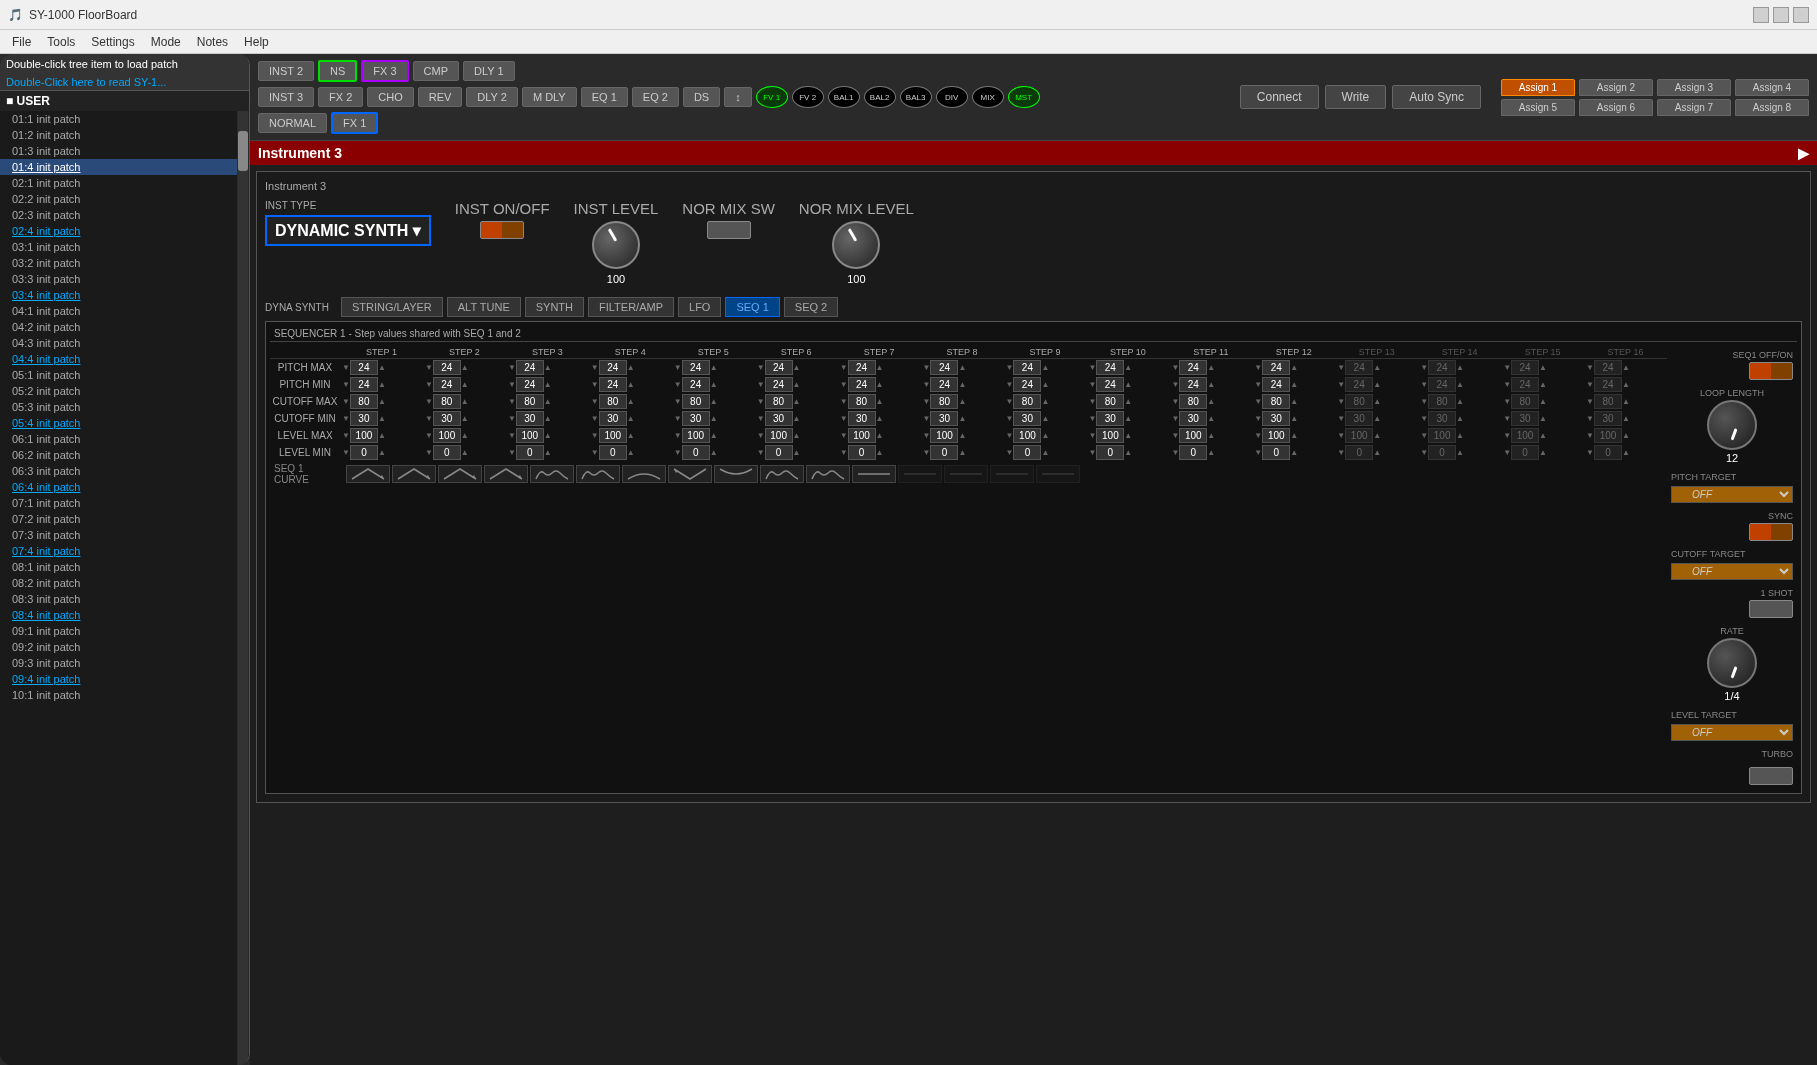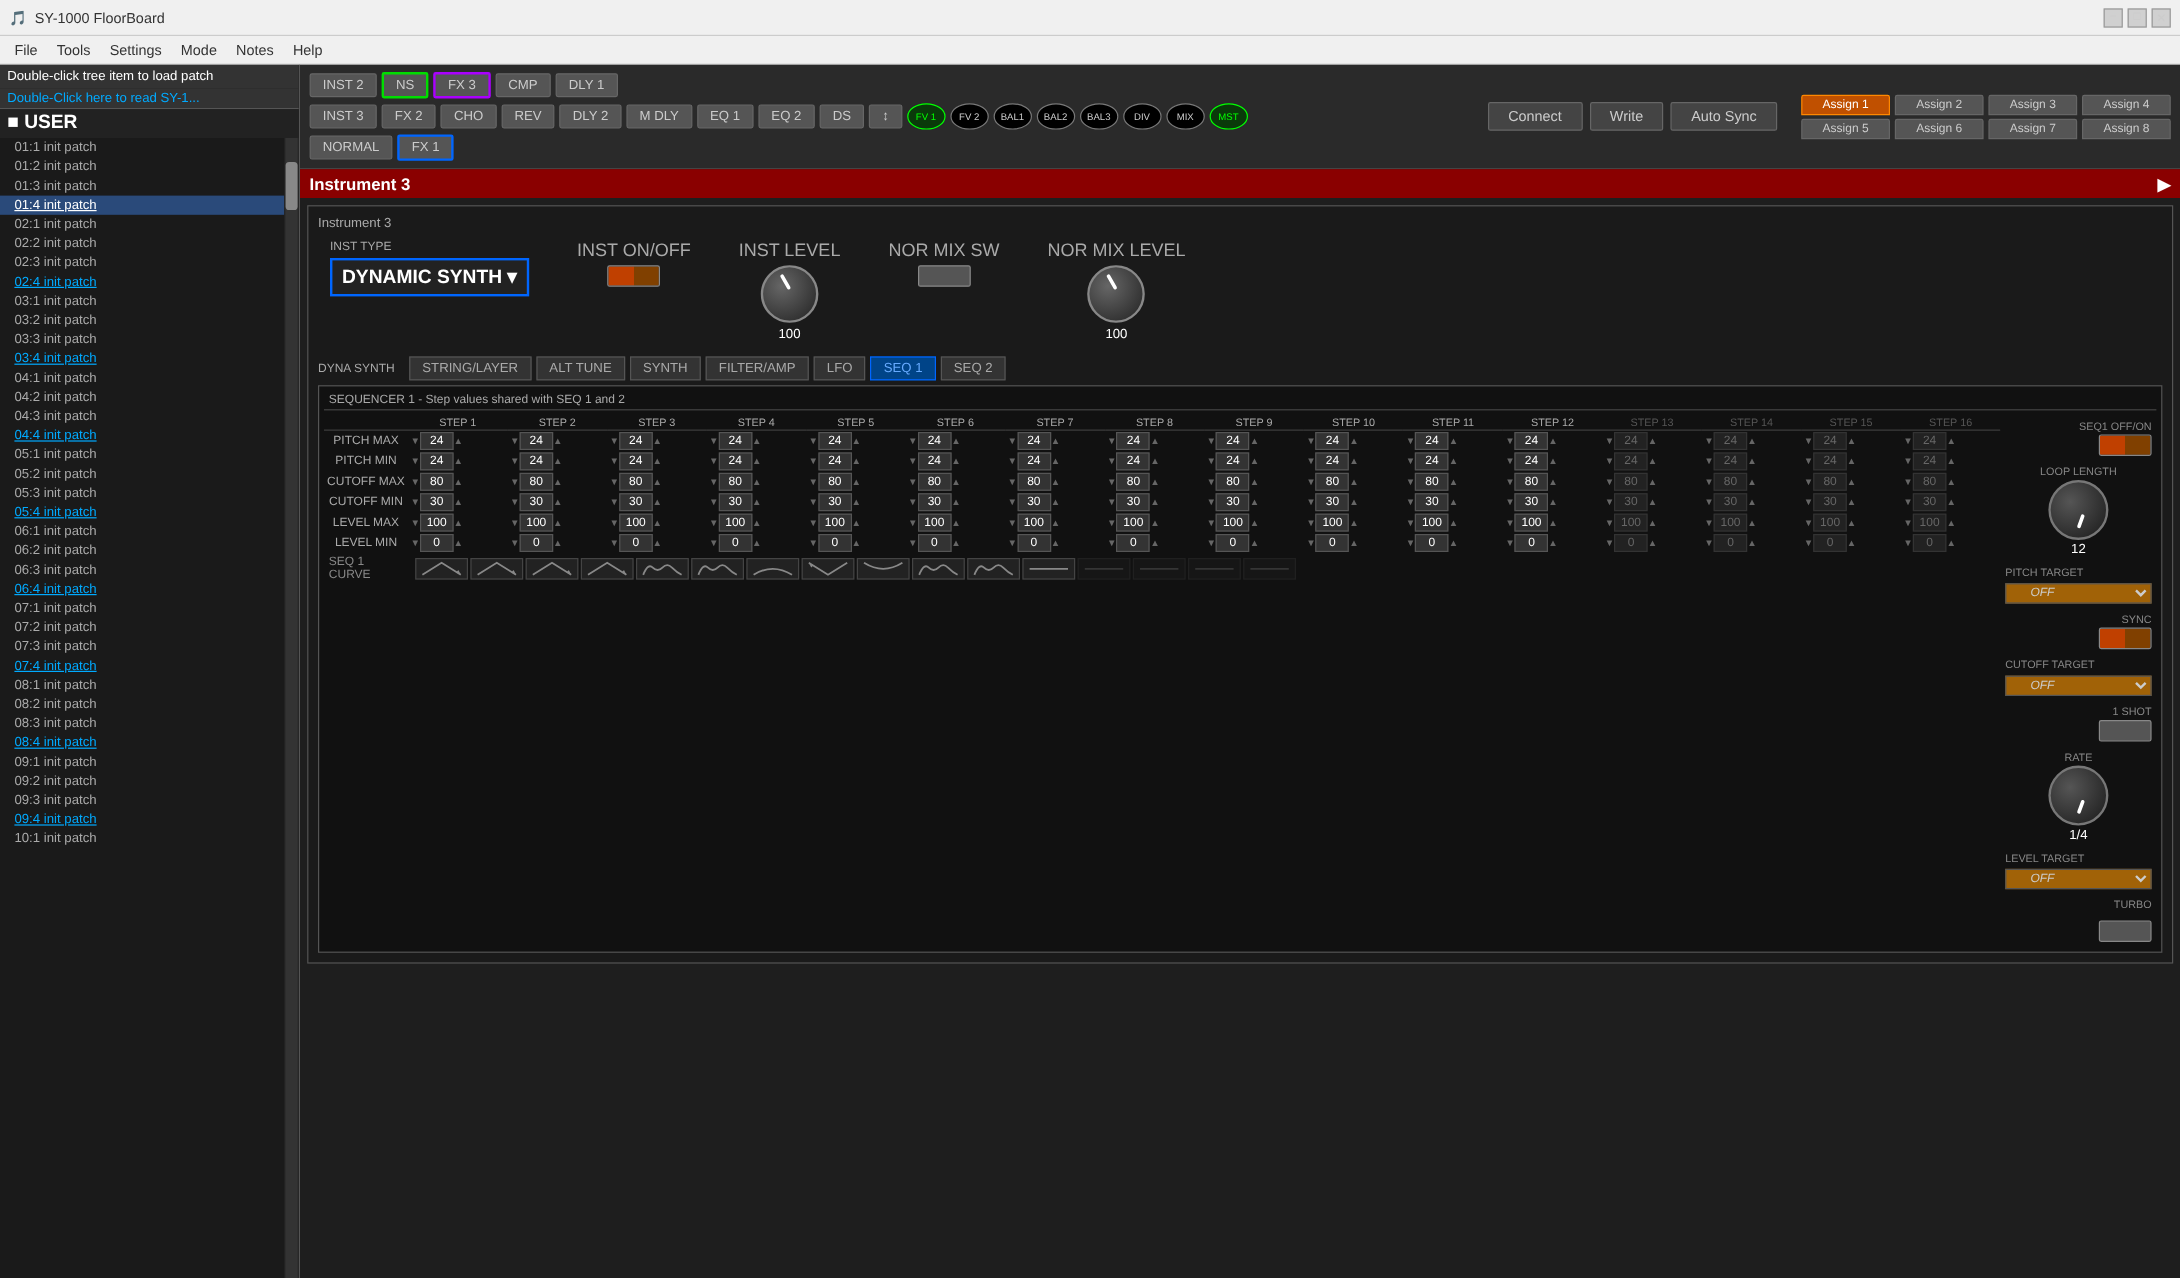--- a/index.html
+++ b/index.html
@@ -65,40 +65,41 @@
       height: calc(1065px - 30px - 24px);
     }
     
     #sidebar {
       width: 250px;
       background: #1a1a1a;
       display: flex;
       flex-direction: column;
       border-right: 1px solid #555;
       overflow: hidden;
+      border-radius: 12px;
     }
     #sidebar-hint {
       background: #333;
       color: #fff;
       padding: 4px 6px;
       font-size: 11px;
       cursor: pointer;
     }
     #sidebar-hint2 {
       background: #333;
       color: #0af;
       padding: 2px 6px;
       font-size: 11px;
       cursor: pointer;
       border-bottom: 1px solid #555;
     }
     #sidebar-user {
       color: #fff;
       padding: 3px 6px;
-      font-size: 16px;
+      font-size: 12px;
       font-weight: bold;
       background: #222;
     }
     #patch-list {
       flex: 1;
       overflow-y: auto;
       background: #1a1a1a;
     }
     .patch-item {
       padding: 2px 12px;
@@ -225,23 +226,22 @@
       font-size: 11px;
       color: #aaa;
       margin-bottom: 8px;
       display: flex;
       align-items: center;
       gap: 8px;
     }
     .inst-top {
       display: flex;
       align-items: flex-start;
-      gap: 40px;
+      gap: 24px;
       margin-bottom: 12px;
-      margin-left: 10px;
     }
     .inst-type-section { display: flex; flex-direction: column; gap: 4px; }
     .inst-type-label { font-size: 10px; color: #aaa; }
     .inst-type-select {
       background: #222;
       color: #fff;
       border: 2px solid #06f;
       padding: 4px 8px;
       font-size: 16px;
       font-weight: bold;

